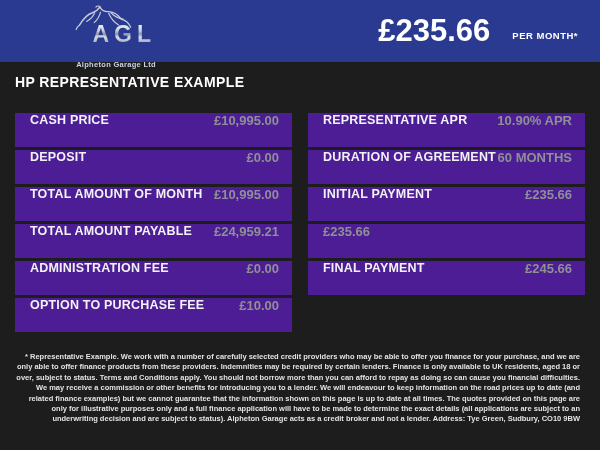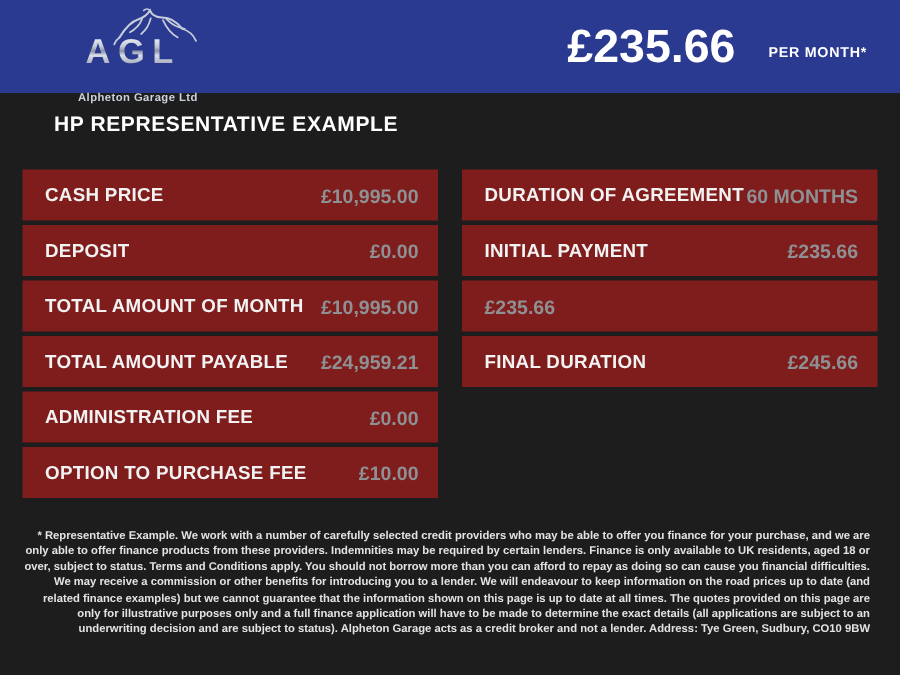--- a/index.html
+++ b/index.html
@@ -10,21 +10,21 @@
     font-family:"Liberation Sans",sans-serif;
     overflow:hidden;
   }
   
   .header{
     position:absolute;left:0;top:0;width:600px;height:62px;
     background:#2a3a90;
   }
   .logo{
     position:absolute;left:52px;top:5px;width:104px;height:52px;
-    text-align:left;
+    text-align:right;
   }
   .logo-horse{display:block;margin:0 auto -7px auto;}
   .logo-abbr{
     display:block;
     font-size:23px;font-weight:800;letter-spacing:5px;
     padding-left:5px; 
     background:linear-gradient(180deg,#f4f6fa 0%,#c3c9d6 35%,#8b93a6 50%,#d8dde8 65%,#9aa1b2 100%);
     -webkit-background-clip:text;background-clip:text;
     color:transparent;
     line-height:20px;
@@ -46,30 +46,29 @@
   .price-suffix{
     font-size:9.5px;font-weight:bold;color:#ffffff;
     letter-spacing:0.5px;margin-left:22px;
     align-self:center;margin-top:9px;
   }
   
   .section-title{
     position:absolute;left:15px;top:74px;
     font-size:14px;font-weight:bold;color:#ffffff;
     letter-spacing:0.4px;
-    margin-left:21px;
   }
   
   .panel{position:absolute;top:113px;width:277px;}
   .panel-left{left:15px;}
   .panel-right{left:308px;}
   .frow{
-    display:flex;justify-content:space-between;align-items:center;
+    display:flex;justify-content:space-between;align-items:flex-start;
     height:34px;margin-bottom:3px;
-    background:#7f1d1d;
+    background:#4c1d95;
     padding:0 13px 0 15px;box-sizing:border-box;
   }
   .frow-label{
     font-size:12.5px;font-weight:bold;color:#f2f2f2;
     letter-spacing:0.2px;white-space:nowrap;
   }
   .frow-value{
     font-size:13px;font-weight:bold;color:#8f9093;
     white-space:nowrap;
   }
@@ -128,31 +127,35 @@
       <span class="frow-value">£0.00</span>
     </div>
     <div class="frow">
       <span class="frow-label">OPTION TO PURCHASE FEE</span>
       <span class="frow-value">£10.00</span>
     </div>
   </div>
 
   <div class="panel panel-right">
     <div class="frow">
+      <span class="frow-label">REPRESENTATIVE APR</span>
+      <span class="frow-value">10.90% APR</span>
+    </div>
+    <div class="frow">
       <span class="frow-label">DURATION OF AGREEMENT</span>
       <span class="frow-value">60 MONTHS</span>
     </div>
     <div class="frow">
       <span class="frow-label">INITIAL PAYMENT</span>
       <span class="frow-value">£235.66</span>
     </div>
     <div class="frow">
       <span class="frow-value">£235.66</span>
     </div>
     <div class="frow">
-      <span class="frow-label">FINAL DURATION</span>
+      <span class="frow-label">FINAL PAYMENT</span>
       <span class="frow-value">£245.66</span>
     </div>
   </div>
 
   <div class="disclaimer">* Representative Example. We work with a number of carefully selected credit providers who may be able to offer you finance for your purchase, and we are only able to offer finance products from these providers. Indemnities may be required by certain lenders. Finance is only available to UK residents, aged 18 or over, subject to status. Terms and Conditions apply. You should not borrow more than you can afford to repay as doing so can cause you financial difficulties. We may receive a commission or other benefits for introducing you to a lender. We will endeavour to keep information on the road prices up to date (and related finance examples) but we cannot guarantee that the information shown on this page is up to date at all times. The quotes provided on this page are only for illustrative purposes only and a full finance application will have to be made to determine the exact details (all applications are subject to an underwriting decision and are subject to status). Alpheton Garage acts as a credit broker and not a lender. Address: Tye Green, Sudbury, CO10 9BW</div>
 
 </div>
 
 </body></html>

